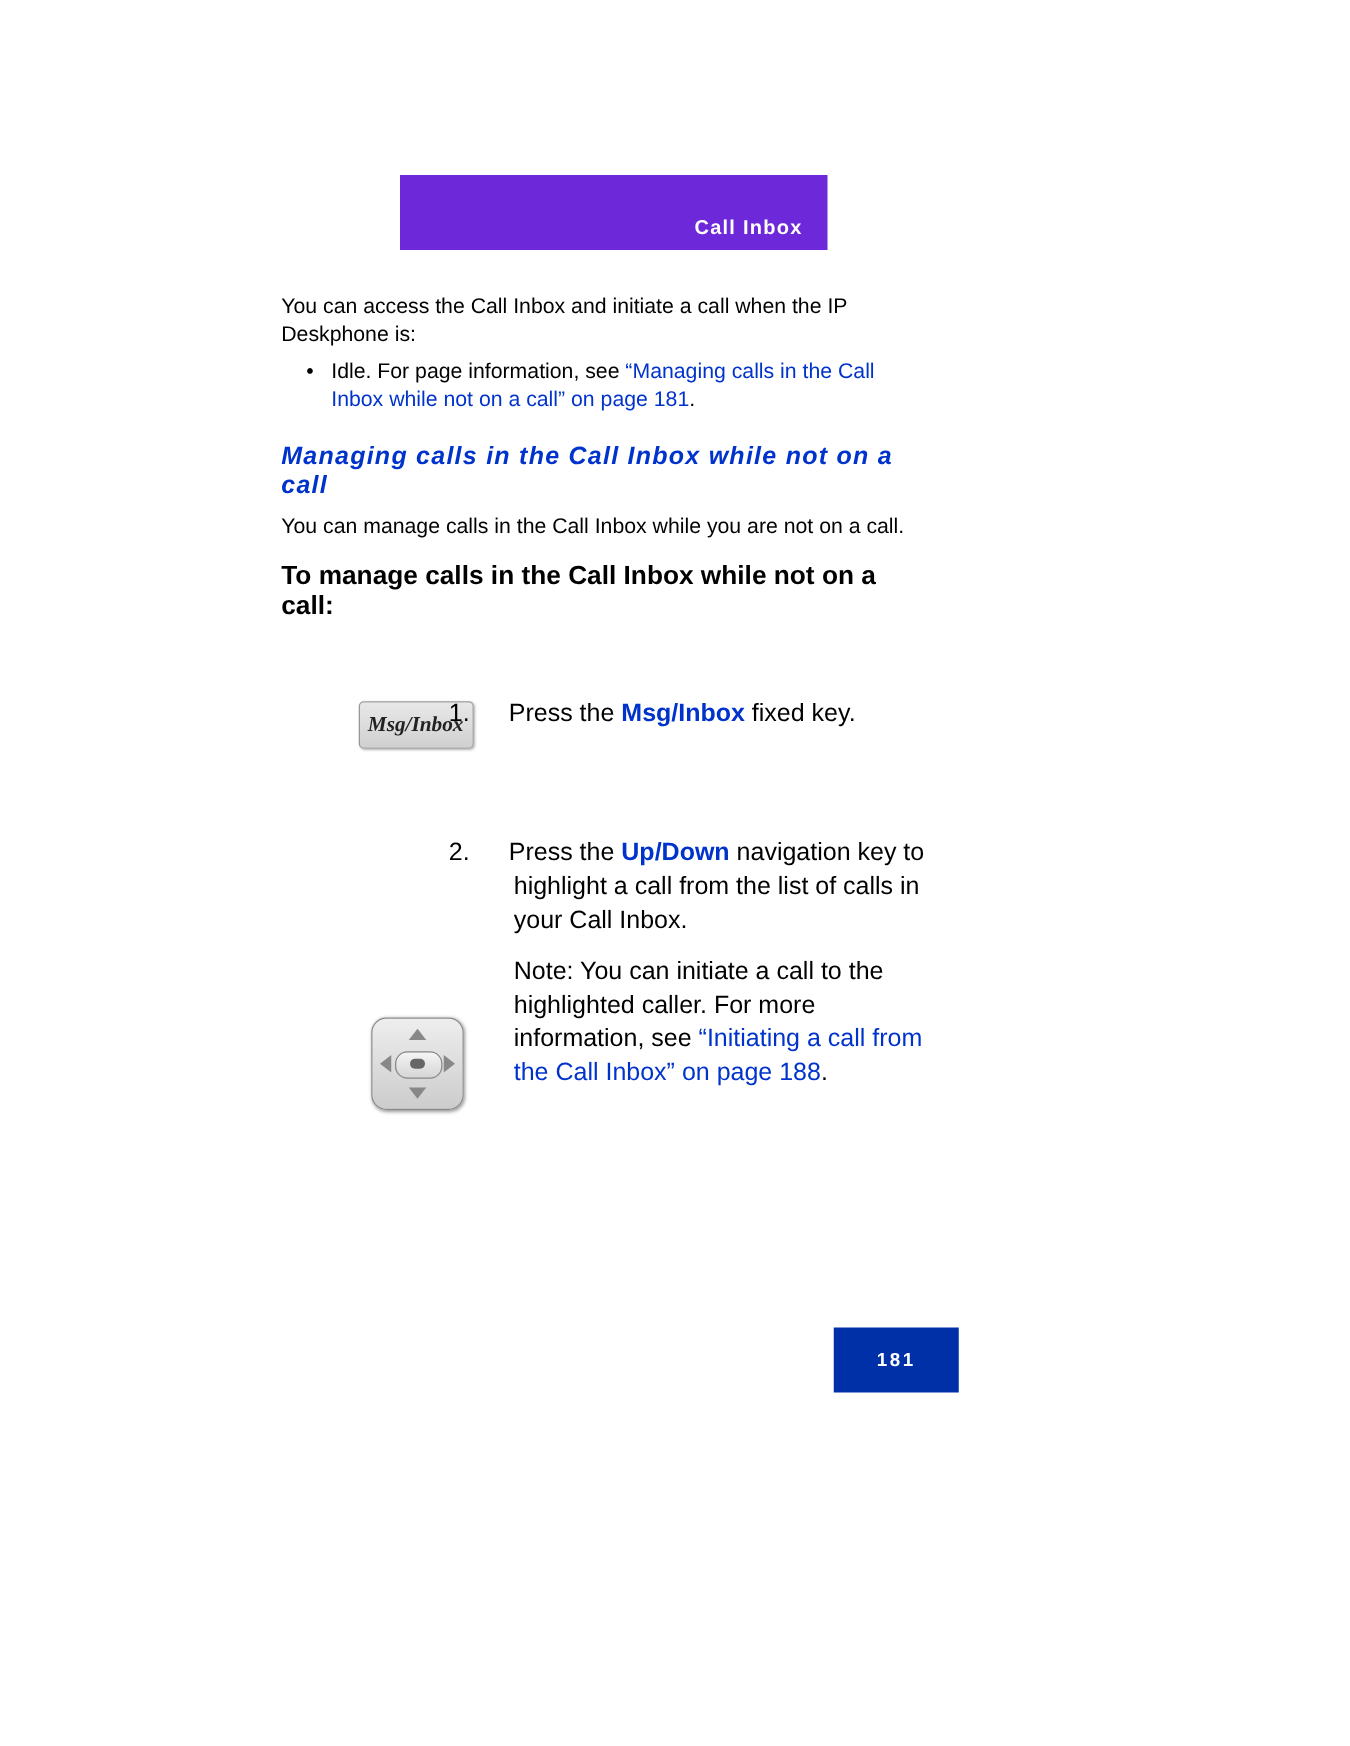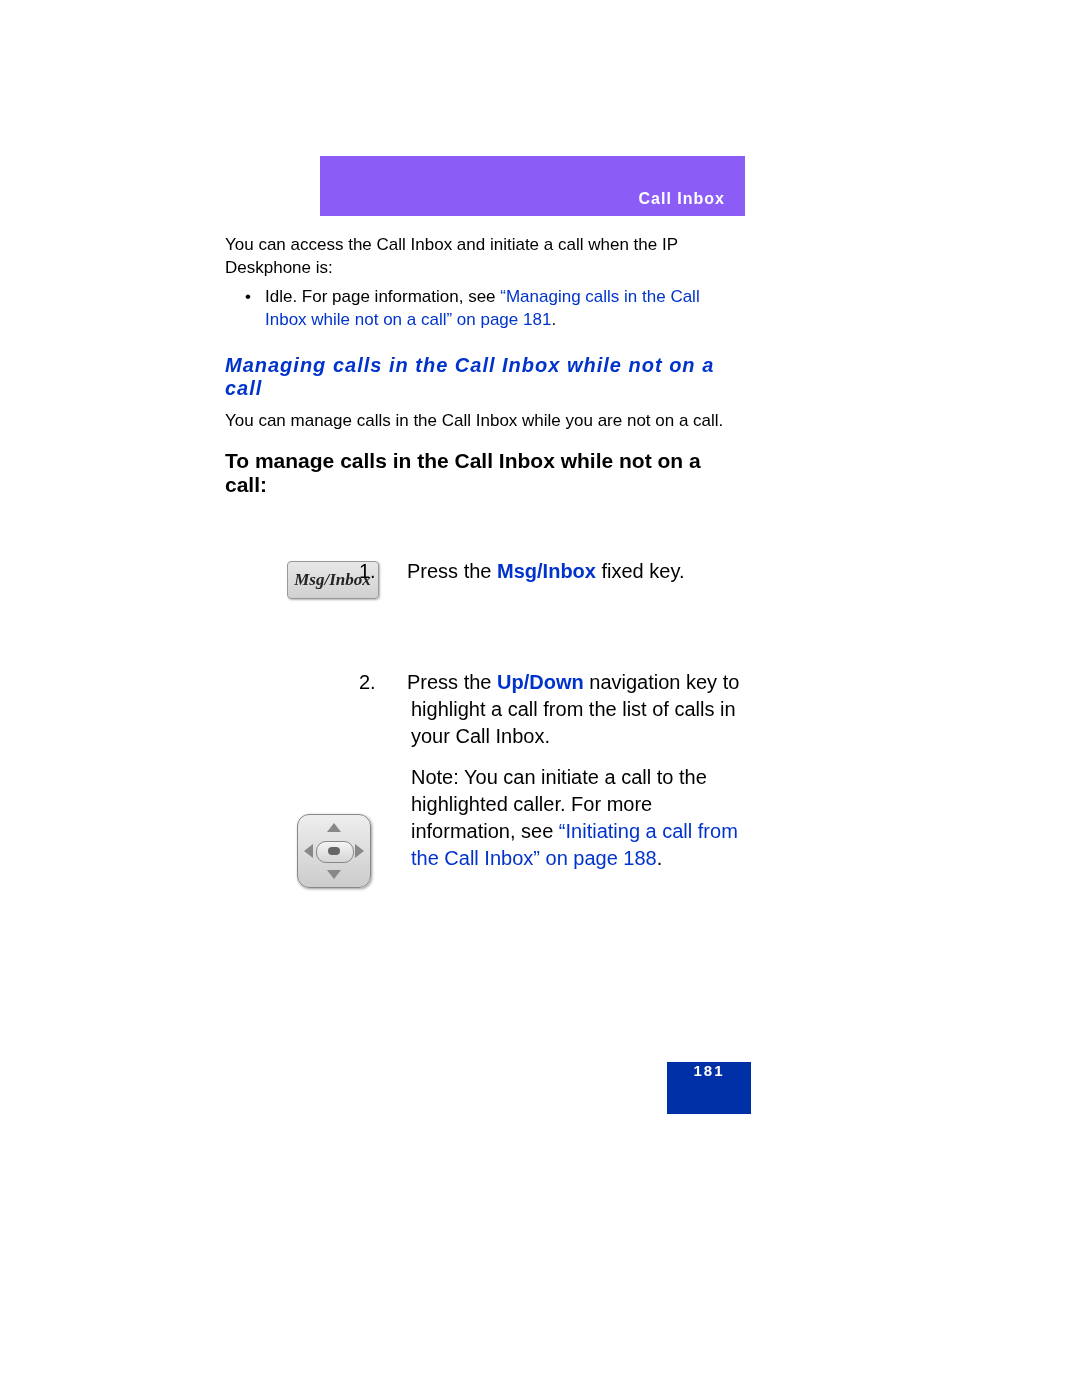--- a/index.html
+++ b/index.html
@@ -11,25 +11,25 @@
     width: 1080px;
   }
   .page {
     width: 1080px;
     height: 1397px;
     position: relative;
     box-sizing: border-box;
   }
   .blue-header {
     position: absolute;
-    top: 156px;
+    top: 140px;
     left: 320px;
-    width: 425px;
+    width: 342px;
     height: 60px;
-    background: #8b5cf6;
+    background: #6d28d9;
   }
   .header-label {
     position: absolute;
     right: 20px;
     bottom: 8px;
     color: #fff;
     font-weight: bold;
     font-size: 16px;
     letter-spacing: 1px;
   }
@@ -176,25 +176,26 @@
   .tri-left { top:29px; left:6px; border-width:7px 9px 7px 0; border-color:transparent #888 transparent transparent; }
   .tri-right { top:29px; right:6px; border-width:7px 0 7px 9px; border-color:transparent transparent transparent #888; }
   .nav-dot {
     position:absolute; top:32px; left:30px; width:12px; height:8px;
     background:#666; border-radius:4px;
   }
   .page-num-box {
     position: absolute;
     left: 667px;
     top: 1062px;
-    width: 84px;
+    width: 100px;
     height: 52px;
     background: #0030a8;
     color: #fff;
     display: flex;
+    align-items: center;
     justify-content: center;
     font-weight: bold;
     font-size: 15px;
     letter-spacing: 2px;
   }
 </style>
 </head>
 <body>
 
 <div class="page">

